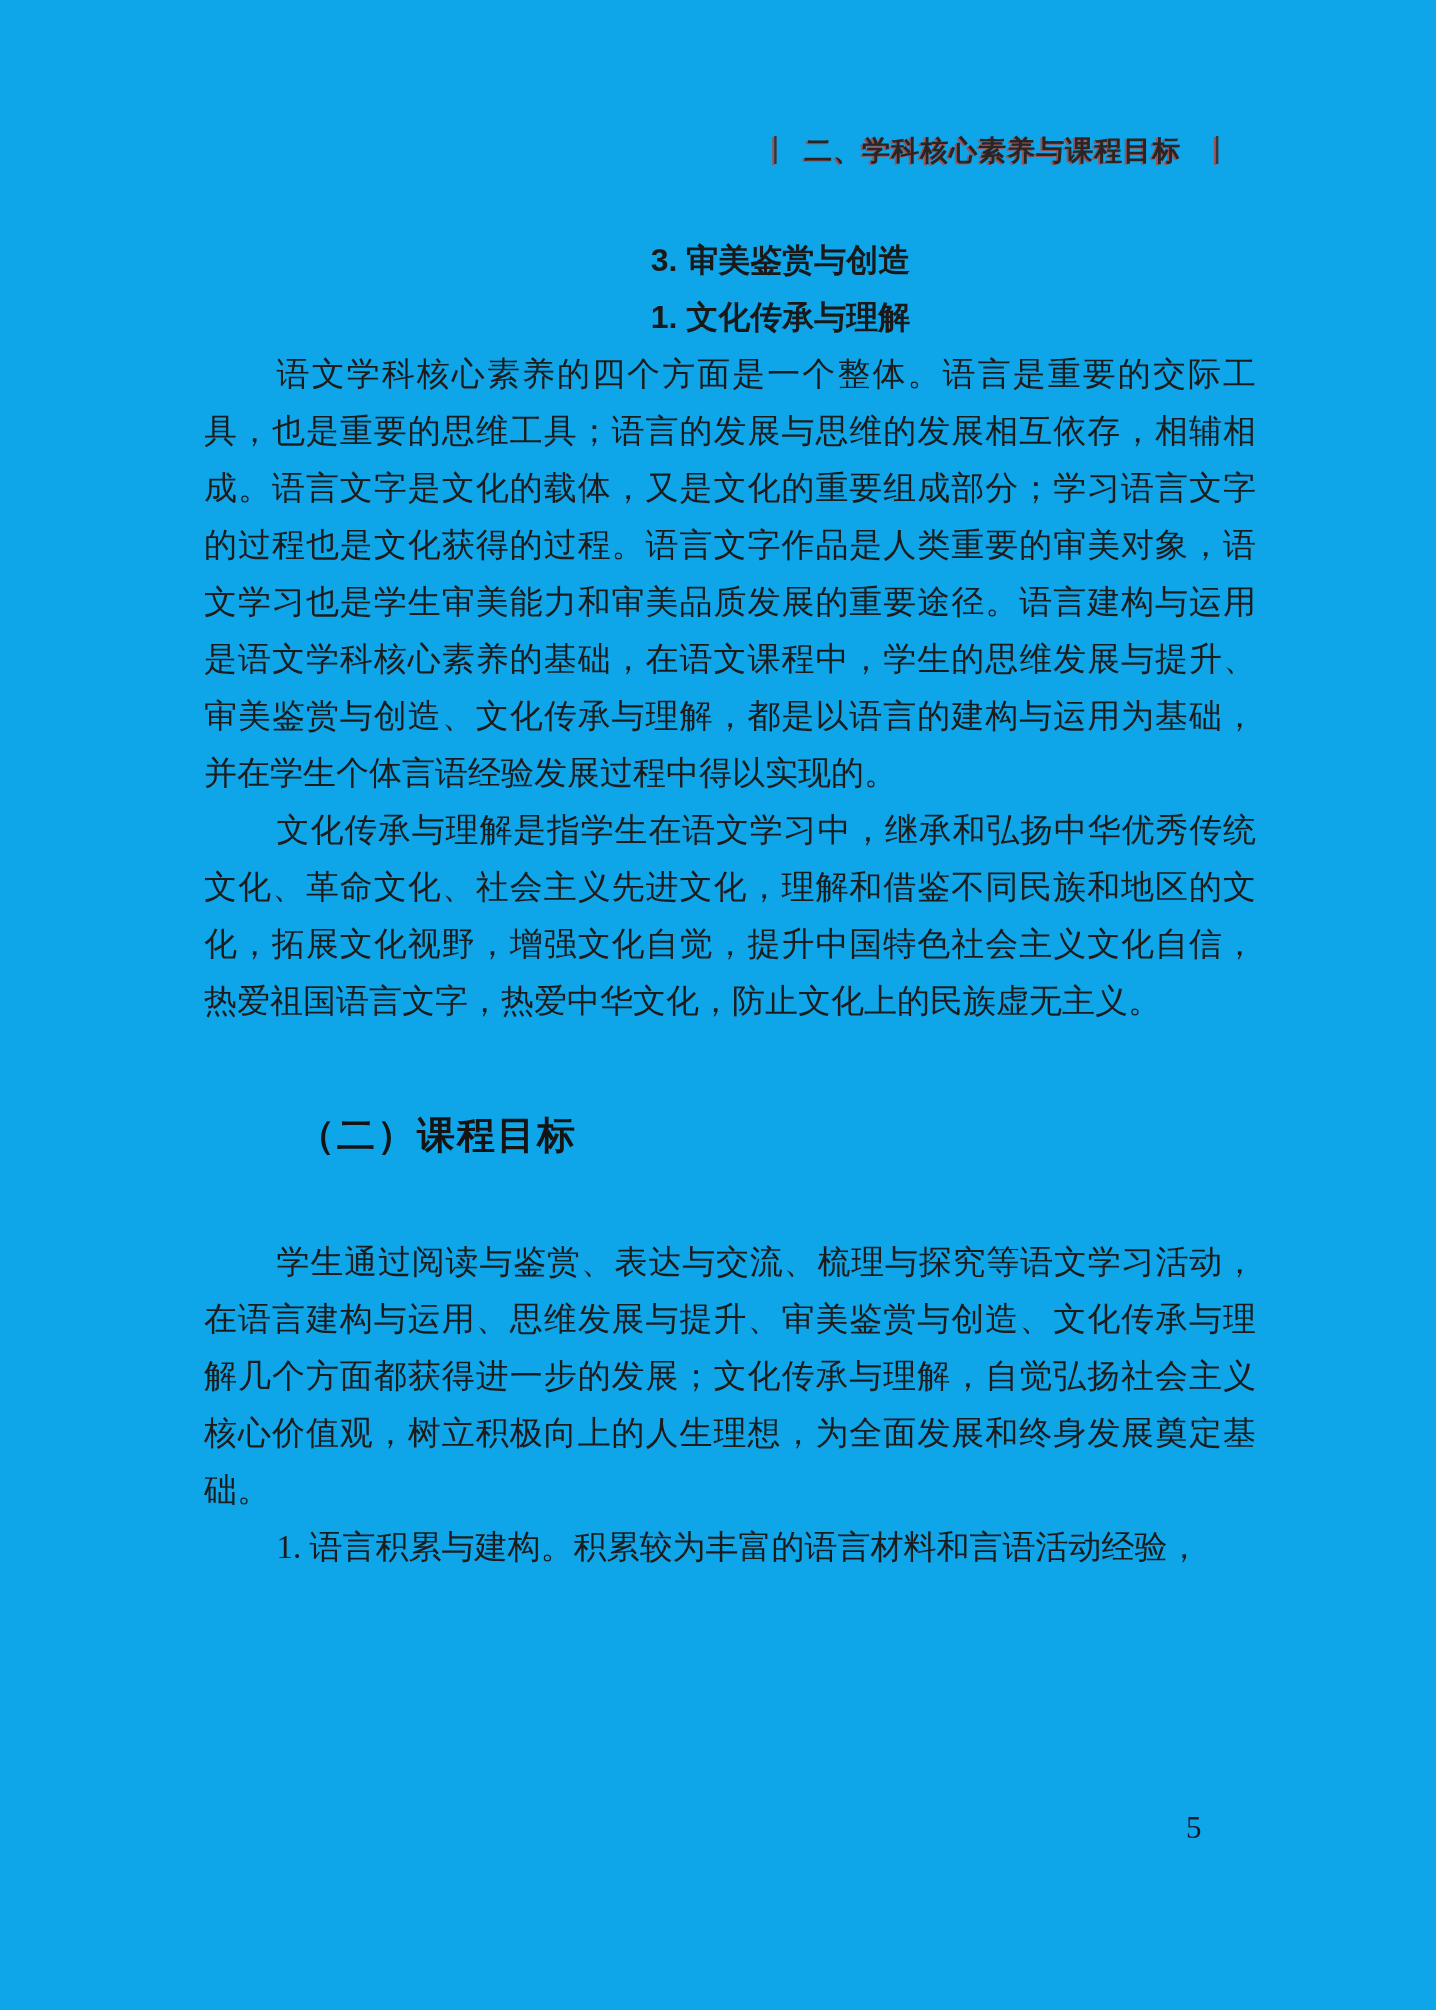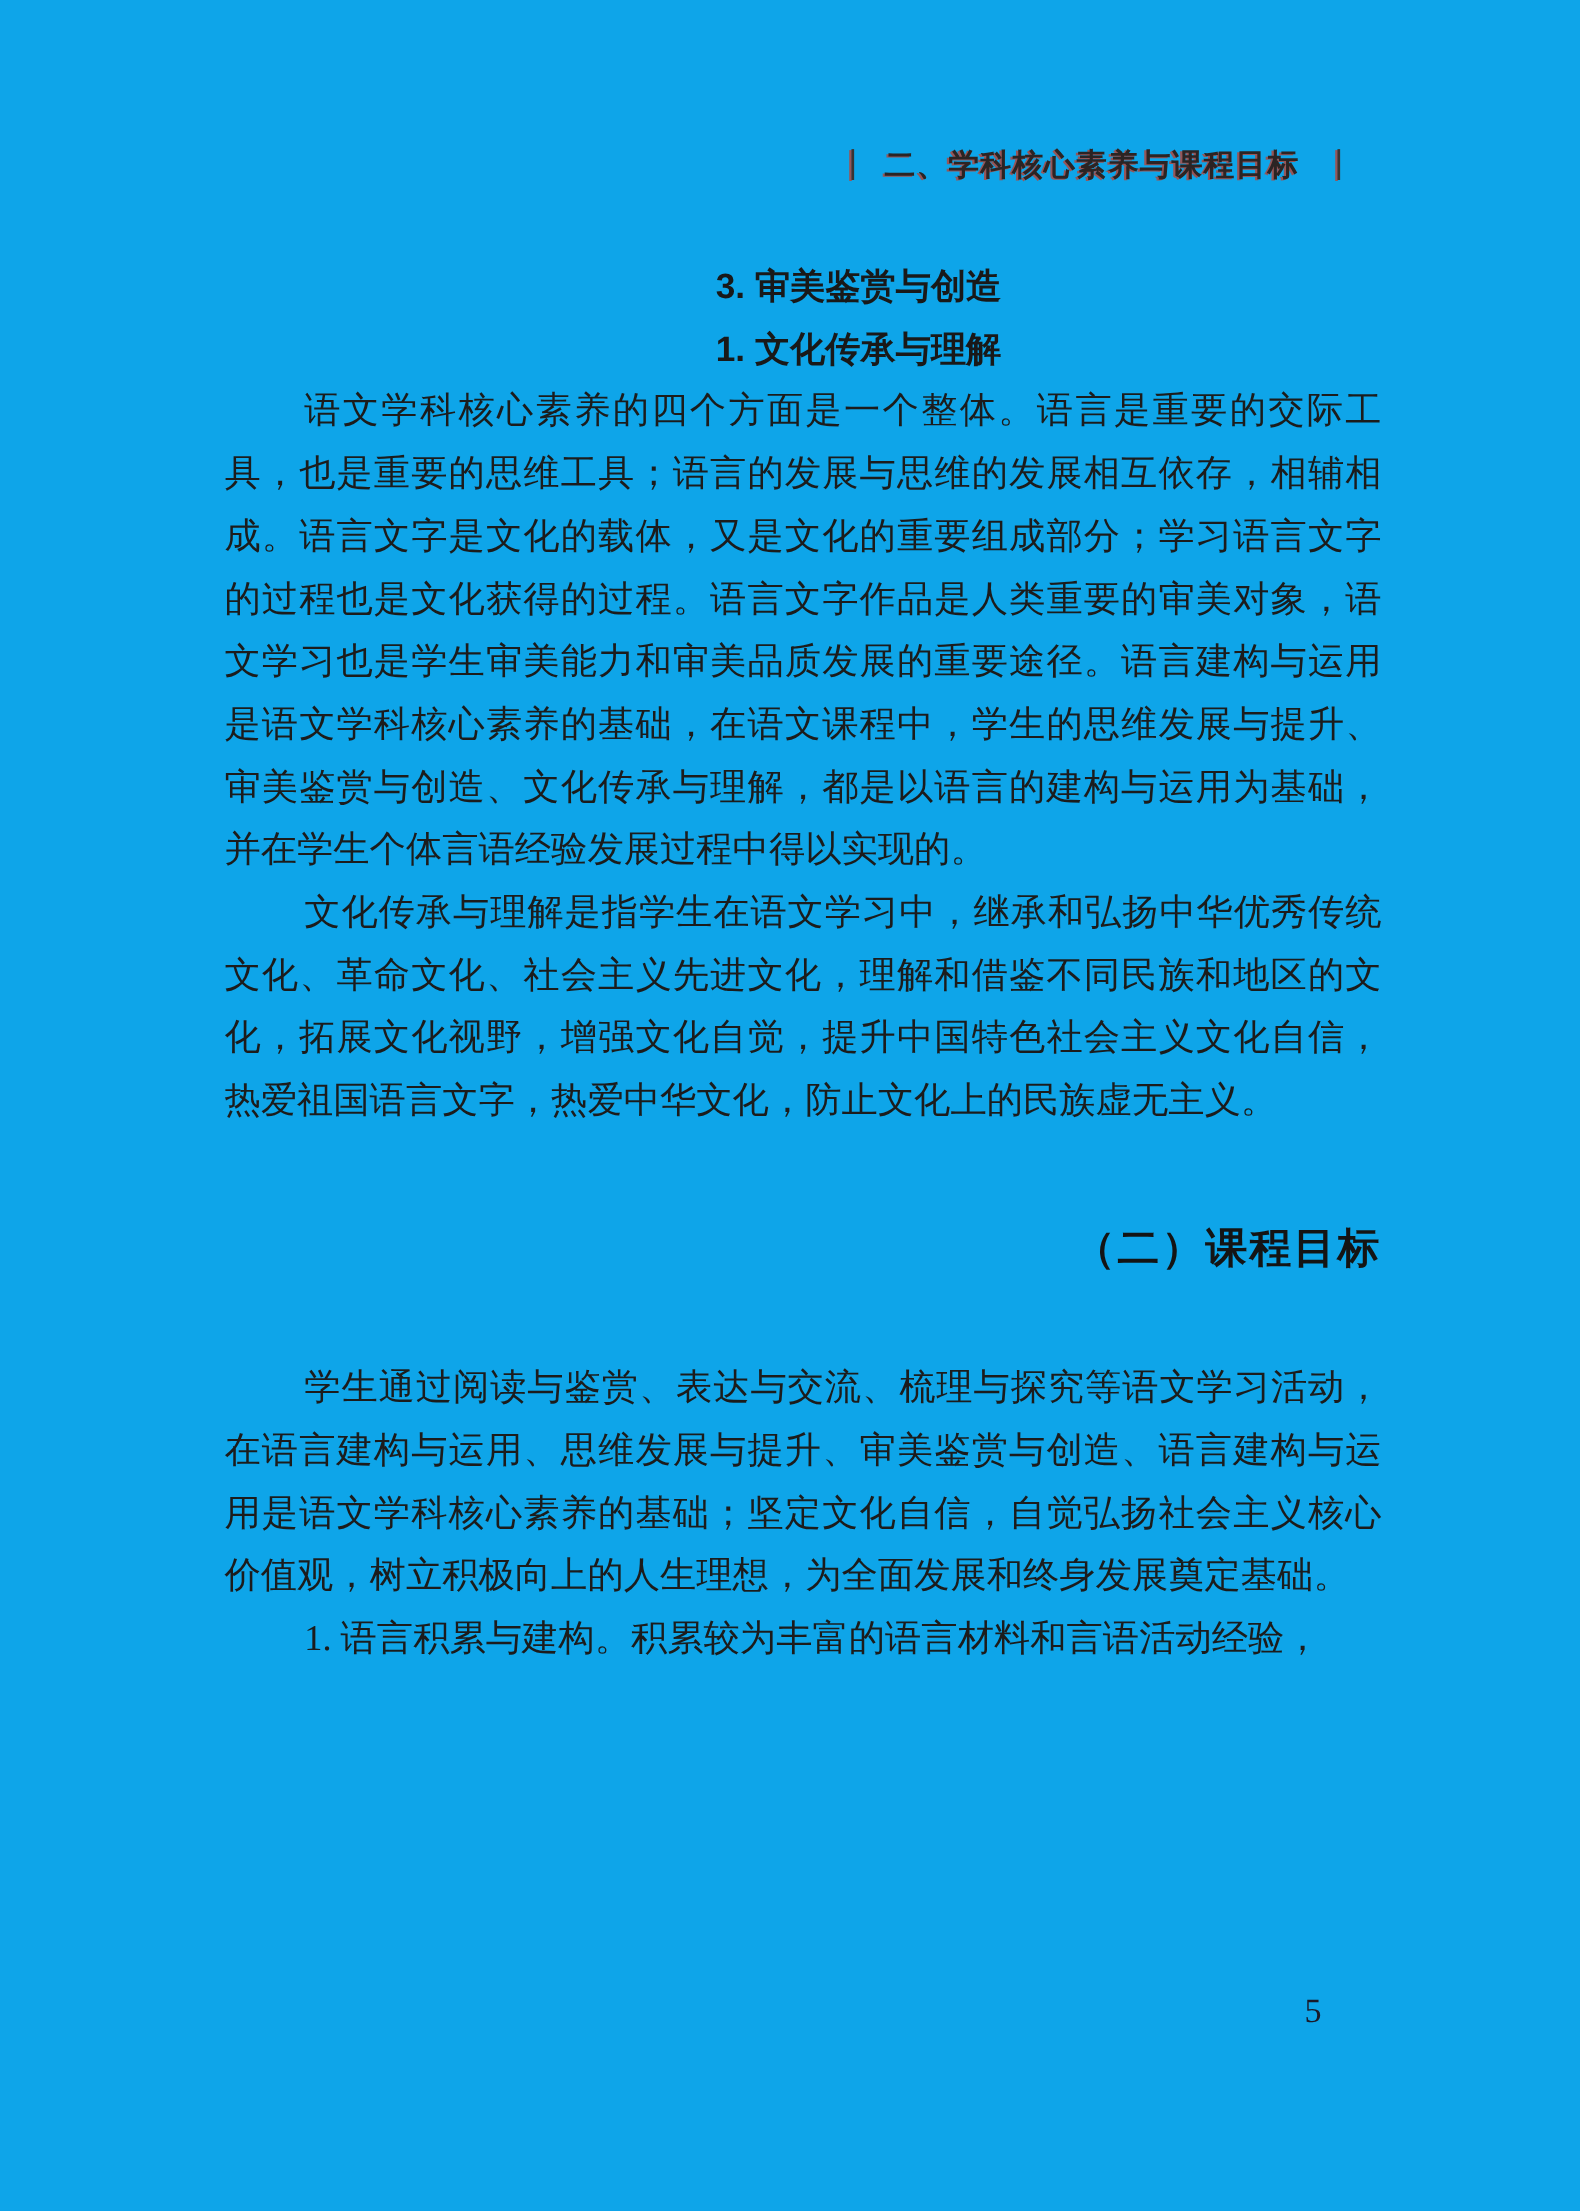--- a/index.html
+++ b/index.html
@@ -65,21 +65,21 @@
   }
   .section-heading {
     font-family: "Liberation Sans", "DejaVu Sans", sans-serif;
     font-weight: bold;
     font-size: 38px;
     line-height: 66px;
     margin-top: 72px;
     padding-left: 93px;
     color: #141414;
     letter-spacing: 2px;
-    text-align: right;
+    text-align: left;
   }
   .after-heading { margin-top: 66px; }
 
   
   .page-number {
     position: absolute;
     top: 1810px;
     left: 1186px;
     font-family: "Liberation Serif", "DejaVu Serif", serif;
     font-size: 31px;
@@ -101,21 +101,21 @@
 
 
     <div class="sub-heading">1. 文化传承与理解</div>
 
     <p class="body-para">语文学科核心素养的四个方面是一个整体。语言是重要的交际工具，也是重要的思维工具；语言的发展与思维的发展相互依存，相辅相成。语言文字是文化的载体，又是文化的重要组成部分；学习语言文字的过程也是文化获得的过程。语言文字作品是人类重要的审美对象，语文学习也是学生审美能力和审美品质发展的重要途径。语言建构与运用是语文学科核心素养的基础，在语文课程中，学生的思维发展与提升、审美鉴赏与创造、文化传承与理解，都是以语言的建构与运用为基础，并在学生个体言语经验发展过程中得以实现的。</p>
 
     <p class="body-para">文化传承与理解是指学生在语文学习中，继承和弘扬中华优秀传统文化、革命文化、社会主义先进文化，理解和借鉴不同民族和地区的文化，拓展文化视野，增强文化自觉，提升中国特色社会主义文化自信，热爱祖国语言文字，热爱中华文化，防止文化上的民族虚无主义。</p>
 
     <div class="section-heading">（二）课程目标</div>
 
-    <p class="body-para after-heading">学生通过阅读与鉴赏、表达与交流、梳理与探究等语文学习活动，在语言建构与运用、思维发展与提升、审美鉴赏与创造、语言建构与运用是语文学科核心素养的基础；坚定文化自信，自觉弘扬社会主义核心价值观，树立积极向上的人生理想，为全面发展和终身发展奠定基础。</p>
+    <p class="body-para after-heading">学生通过阅读与鉴赏、表达与交流、梳理与探究等语文学习活动，在语言建构与运用、思维发展与提升、审美鉴赏与创造、文化传承与理解几个方面都获得进一步的发展；文化传承与理解，自觉弘扬社会主义核心价值观，树立积极向上的人生理想，为全面发展和终身发展奠定基础。</p>
 
     <p class="body-para">1. 语言积累与建构。积累较为丰富的语言材料和言语活动经验，</p>
 
   </div>
 
   <div class="page-number">5</div>
 
 </div>
 
 </body></html>

